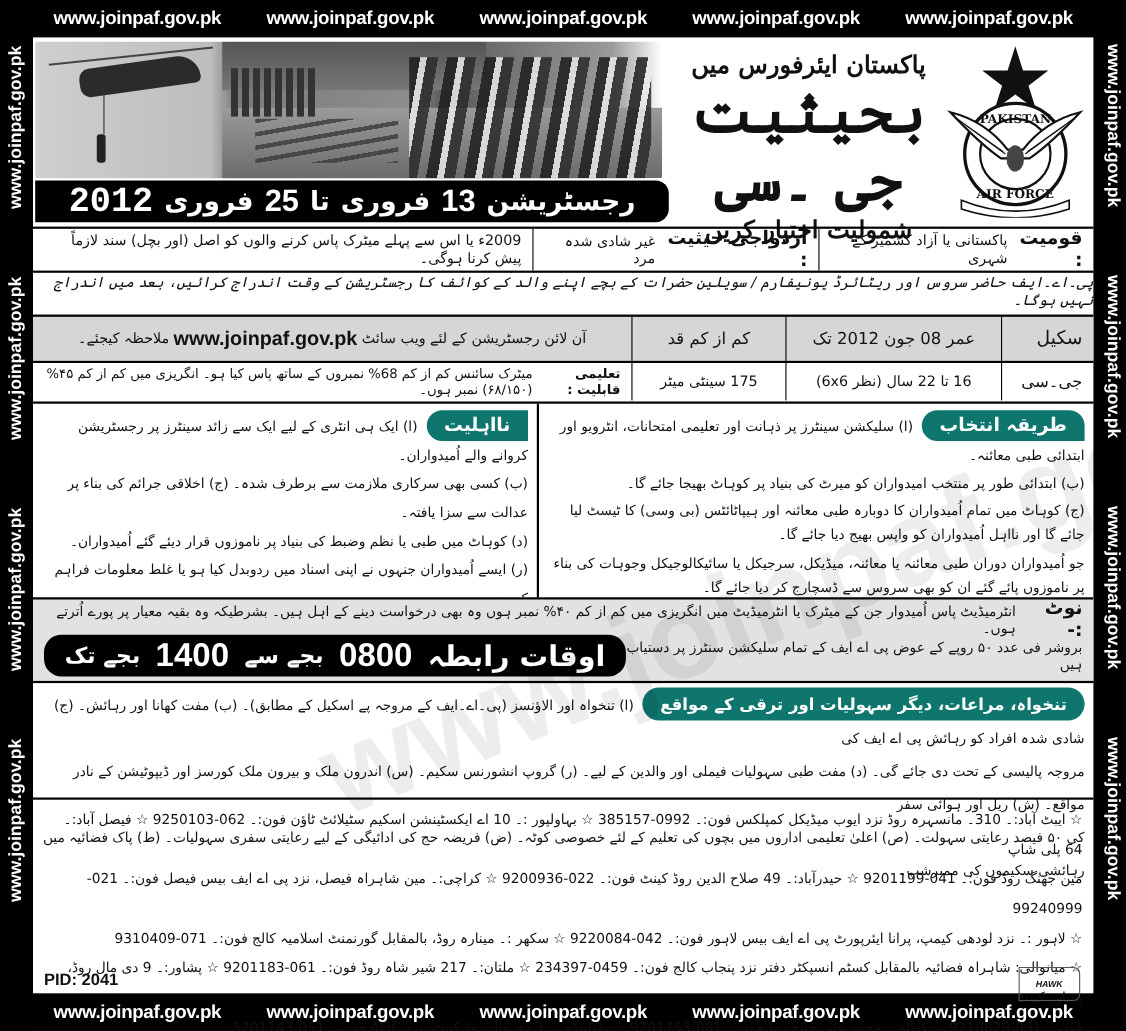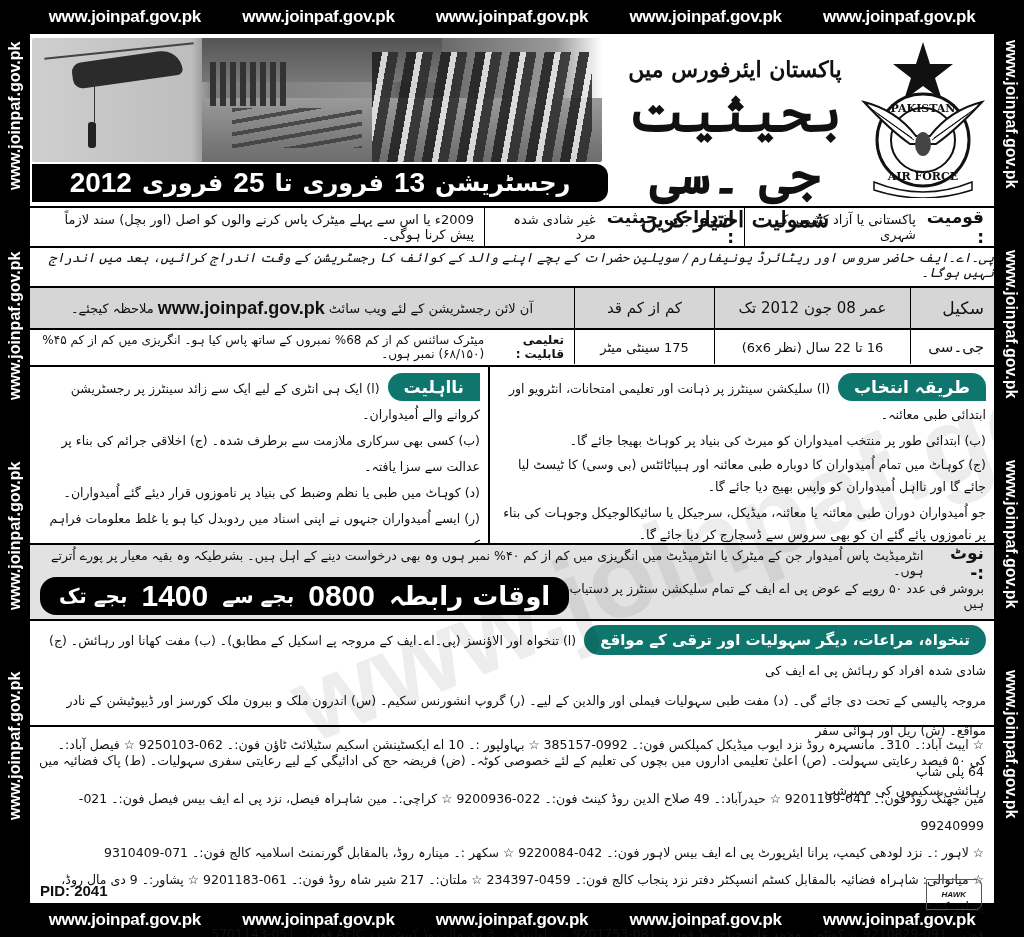--- a/index.html
+++ b/index.html
@@ -28,21 +28,21 @@
   .photo .heli { position: absolute; left: 40px; top: 18px; width: 110px; height: 26px; background: #2b2b2b; border-radius: 14px 30px 8px 14px; transform: rotate(-8deg); }
   .photo .rotor { position: absolute; left: 12px; top: 12px; width: 150px; height: 2px; background: #444; transform: rotate(-6deg); }
   .photo .rope { position: absolute; left: 62px; top: 44px; width: 1px; height: 40px; background: #333; }
   .photo .man { position: absolute; left: 56px; top: 84px; width: 8px; height: 26px; background: #222; border-radius: 3px; }
   .photo .soldiers { position: absolute; left: 178px; top: 24px; width: 80px; height: 44px; background: repeating-linear-gradient(90deg, #333 0 6px, transparent 6px 10px); }
   .photo .prone { position: absolute; left: 200px; top: 70px; width: 130px; height: 40px; background: repeating-linear-gradient(170deg, #3a3a3a 0 4px, transparent 4px 12px); opacity: .8; }
   .photo .march { position: absolute; left: 340px; top: 14px; width: 220px; height: 110px; background: repeating-linear-gradient(100deg, #1d1d1d 0 10px, #e8e8e8 10px 16px, #2a2a2a 16px 26px, transparent 26px 34px); opacity: .85; }
 
   .reg-banner { position: absolute; left: 2px; top: 130px; width: 576px; height: 38px; background: #000; border-radius: 0 12px 12px 0; color: #fff; display: flex; align-items: center; justify-content: center; font-size: 24px; font-weight: bold; direction: rtl; gap: 10px; }
 
-  .title-block { position: absolute; left: 590px; top: 16px; width: 230px; height: 160px; text-align: center; direction: rtl; }
+  .title-block { position: absolute; left: 590px; top: 6px; width: 230px; height: 160px; text-align: center; direction: rtl; }
   .title-top { font-size: 22px; font-weight: bold; margin-top: 6px; font-family: "DejaVu Serif", serif; }
   .title-main { font-size: 52px; font-weight: bold; line-height: 62px; font-family: "DejaVu Serif", serif; }
   .title-sub { font-size: 22px; font-weight: bold; font-family: "DejaVu Serif", serif; }
 
   .logo { position: absolute; left: 826px; top: 6px; width: 134px; height: 158px; }
 
   
   .row { position: absolute; left: 0; width: 964px; border-top: 2px solid #000; display: flex; direction: rtl; align-items: center; }
   .cell { height: 100%; display: flex; align-items: center; padding: 0 10px; font-size: 13px; border-left: 1px solid #000; }
   .cell:last-child { border-left: none; }
@@ -124,21 +124,21 @@
       <div class="march"></div>
     </div>
 
     <div class="reg-banner">
       <span>رجسٹریشن</span>
       <span style="font-family:'Liberation Sans',sans-serif;font-size:28px">13</span>
       <span>فروری</span>
       <span>تا</span>
       <span style="font-family:'Liberation Sans',sans-serif;font-size:28px">25</span>
       <span>فروری</span>
-      <span style="font-family:Liberation Sans, sans-serif;font-size:28px">2012</span>
+      <span style="font-family:Liberation Mono, monospace;font-size:32px">2012</span>
     </div>
 
     <div class="title-block">
       <div class="title-top">پاکستان ایئرفورس میں</div>
       <div class="title-main">بحیثیت جی ۔سی</div>
       <div class="title-sub">شمولیت اختیار کریں</div>
     </div>
 
     <svg class="logo" viewBox="0 0 134 158">
       <polygon points="67,2 74,24 97,24 79,38 86,60 67,46 48,60 55,38 37,24 60,24" fill="#111"></polygon>

